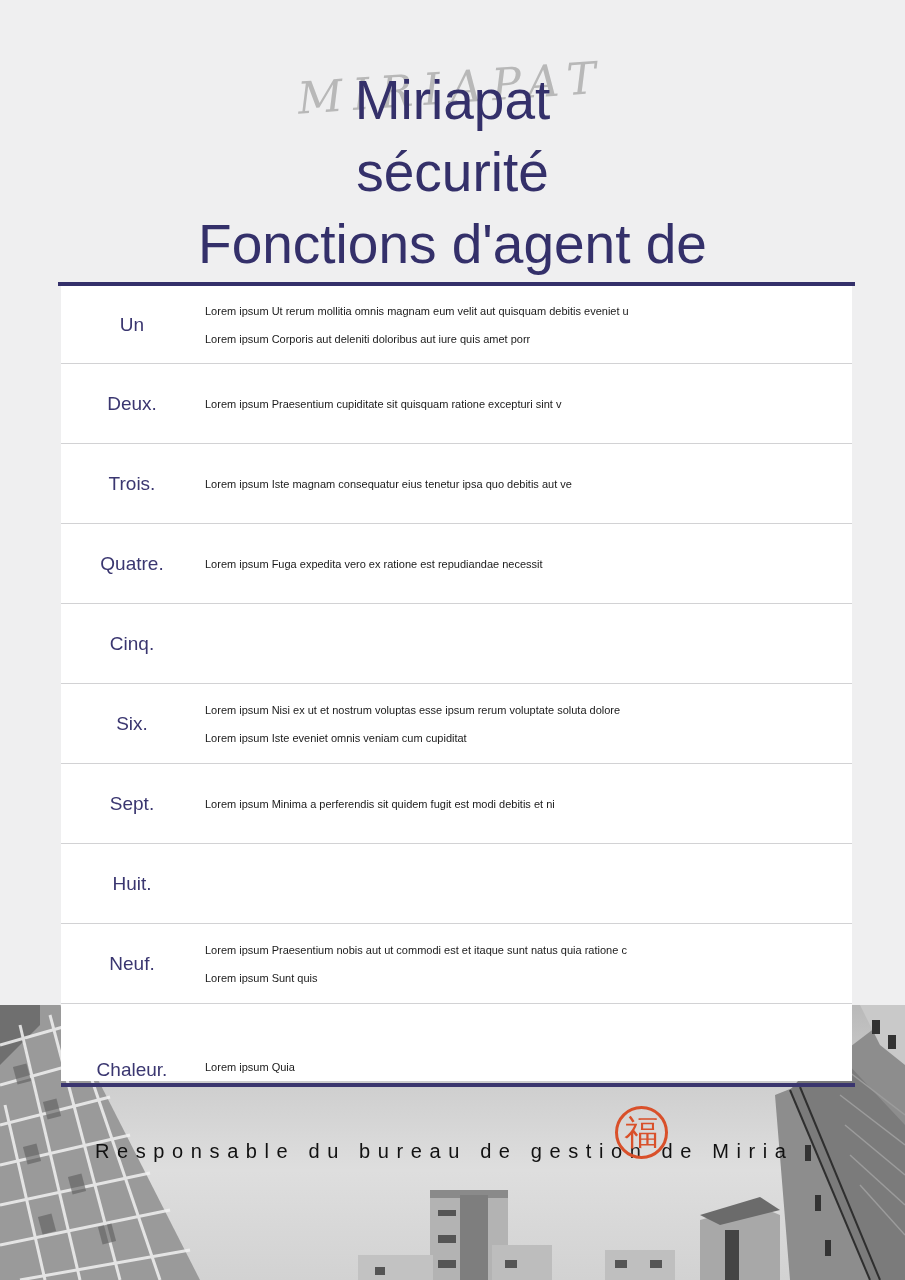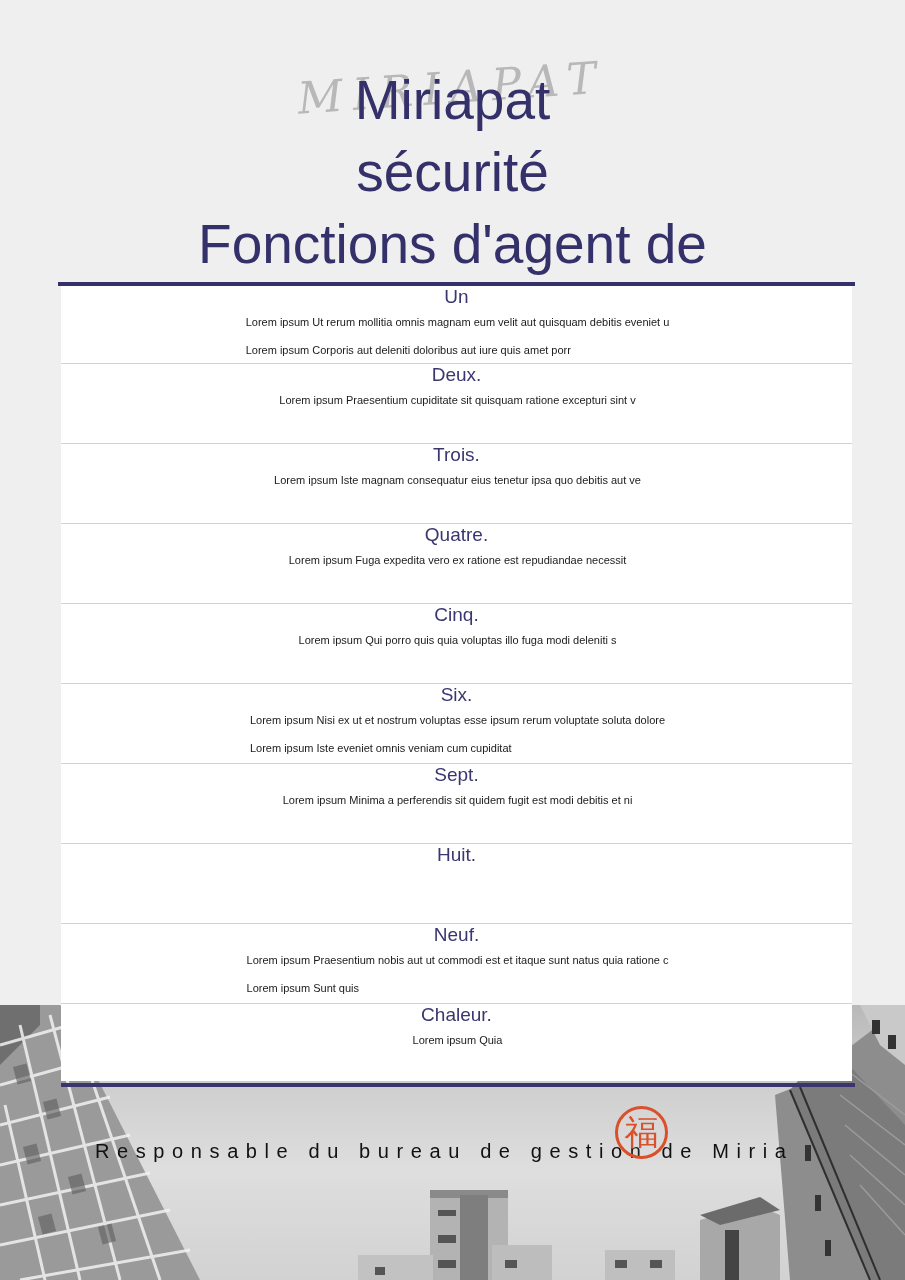--- a/index.html
+++ b/index.html
@@ -28,24 +28,23 @@
     font-size: 55px; line-height: 72px; font-weight: normal;
   }
   .rule-top { position: absolute; left: 58px; top: 282px; width: 797px; height: 4px; background: #34306a; }
   .table {
     position: absolute; left: 61px; top: 286px; width: 791px;
     background: #ffffff;
   }
   .row {
     display: flex; align-items: center; height: 80px;
     border-bottom: 1px solid #d2d2d4;
-    flex-direction: column;
   }
   .row:first-child { height: 78px; }
-  .row:last-child { border-bottom: none; height: 77px; }
+  .row:last-child { border-bottom: none; height: 77px; align-items: flex-end; }
   .row-label {
     width: 142px; text-align: center; color: #3a3670;
     font-size: 19px; flex-shrink: 0;
   }
   .row-text {
     padding-left: 2px; color: #1a1a1a; font-size: 11px; line-height: 28px;
   }
   .row-text div { white-space: nowrap; }
   .rule-bottom { position: absolute; left: 61px; top: 1083px; width: 794px; height: 4px; background: #3a356e; }
   .footer-text {
@@ -168,23 +167,20 @@
     </div>
   </div>
   <div class="row">
     <div class="row-label">Quatre.</div>
     <div class="row-text">
       <div>Lorem ipsum Fuga expedita vero ex ratione est repudiandae necessit</div>
     </div>
   </div>
   <div class="row">
     <div class="row-label">Cinq.</div>
-    <div class="row-text">
-      <div>Lorem ipsum Qui porro quis quia voluptas illo fuga modi deleniti s</div>
-    </div>
   </div>
   <div class="row">
     <div class="row-label">Six.</div>
     <div class="row-text">
       <div>Lorem ipsum Nisi ex ut et nostrum voluptas esse ipsum rerum voluptate soluta dolore</div>
       <div>Lorem ipsum Iste eveniet omnis veniam cum cupiditat</div>
     </div>
   </div>
   <div class="row">
     <div class="row-label">Sept.</div>

